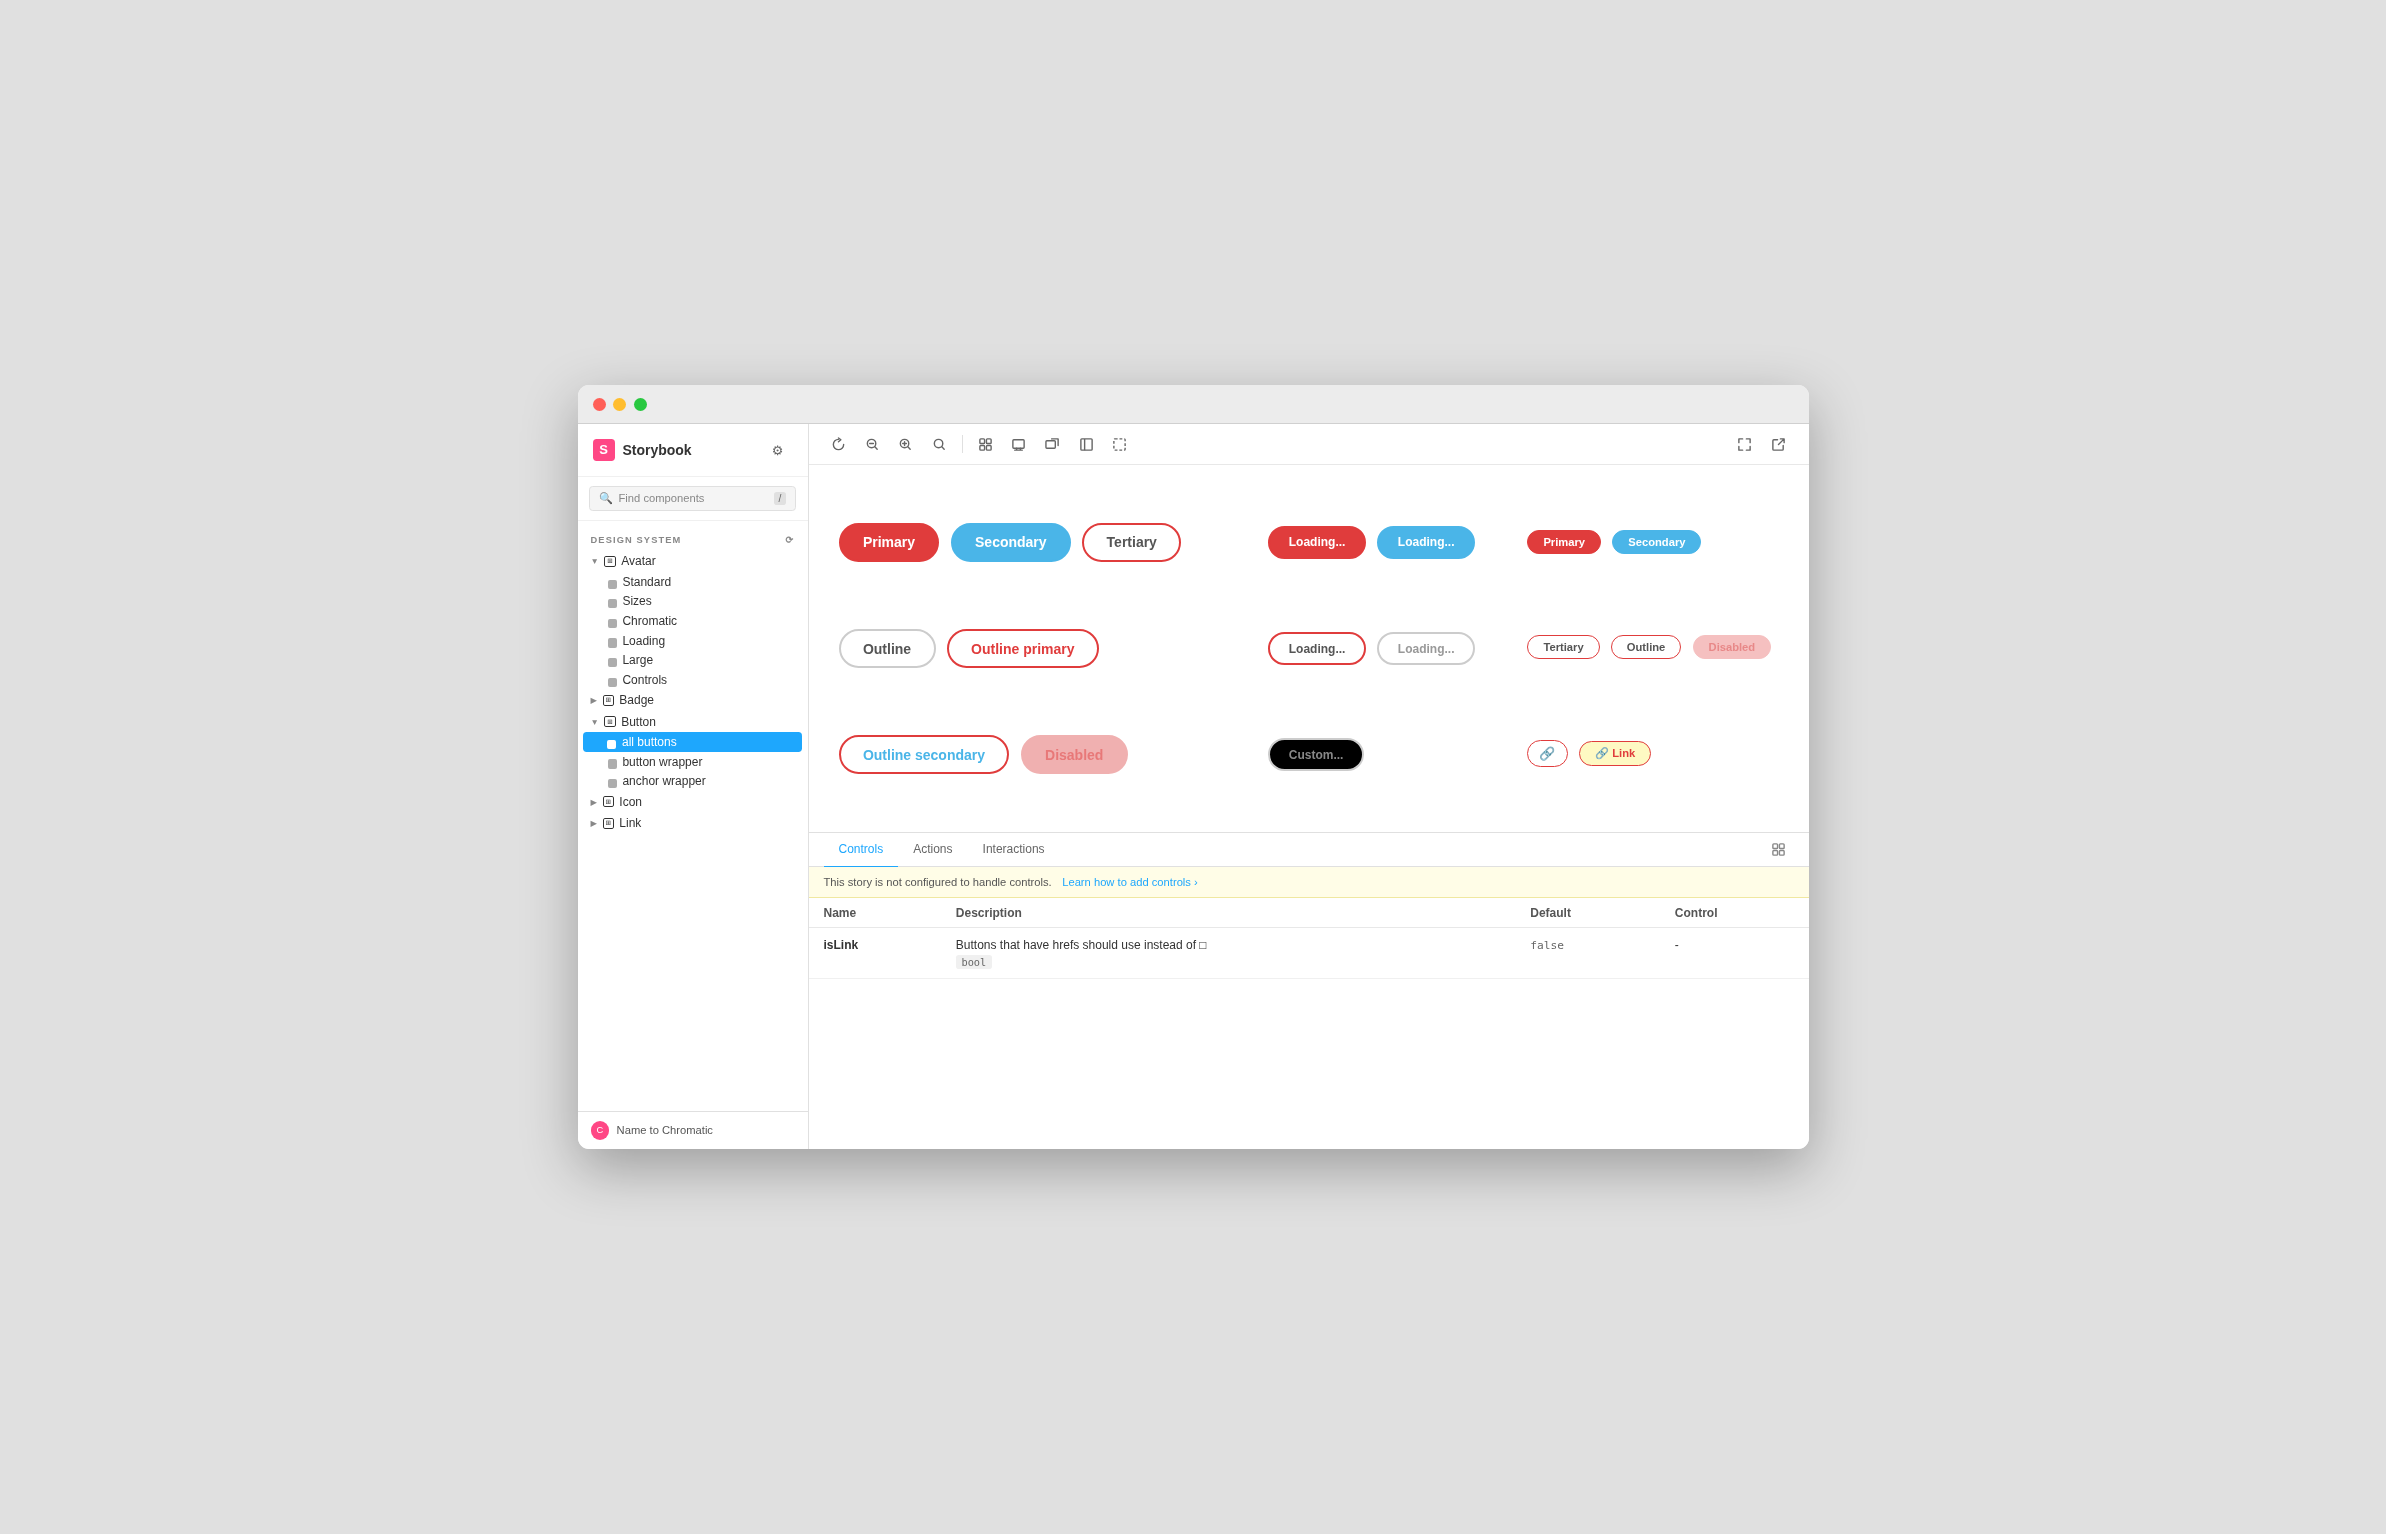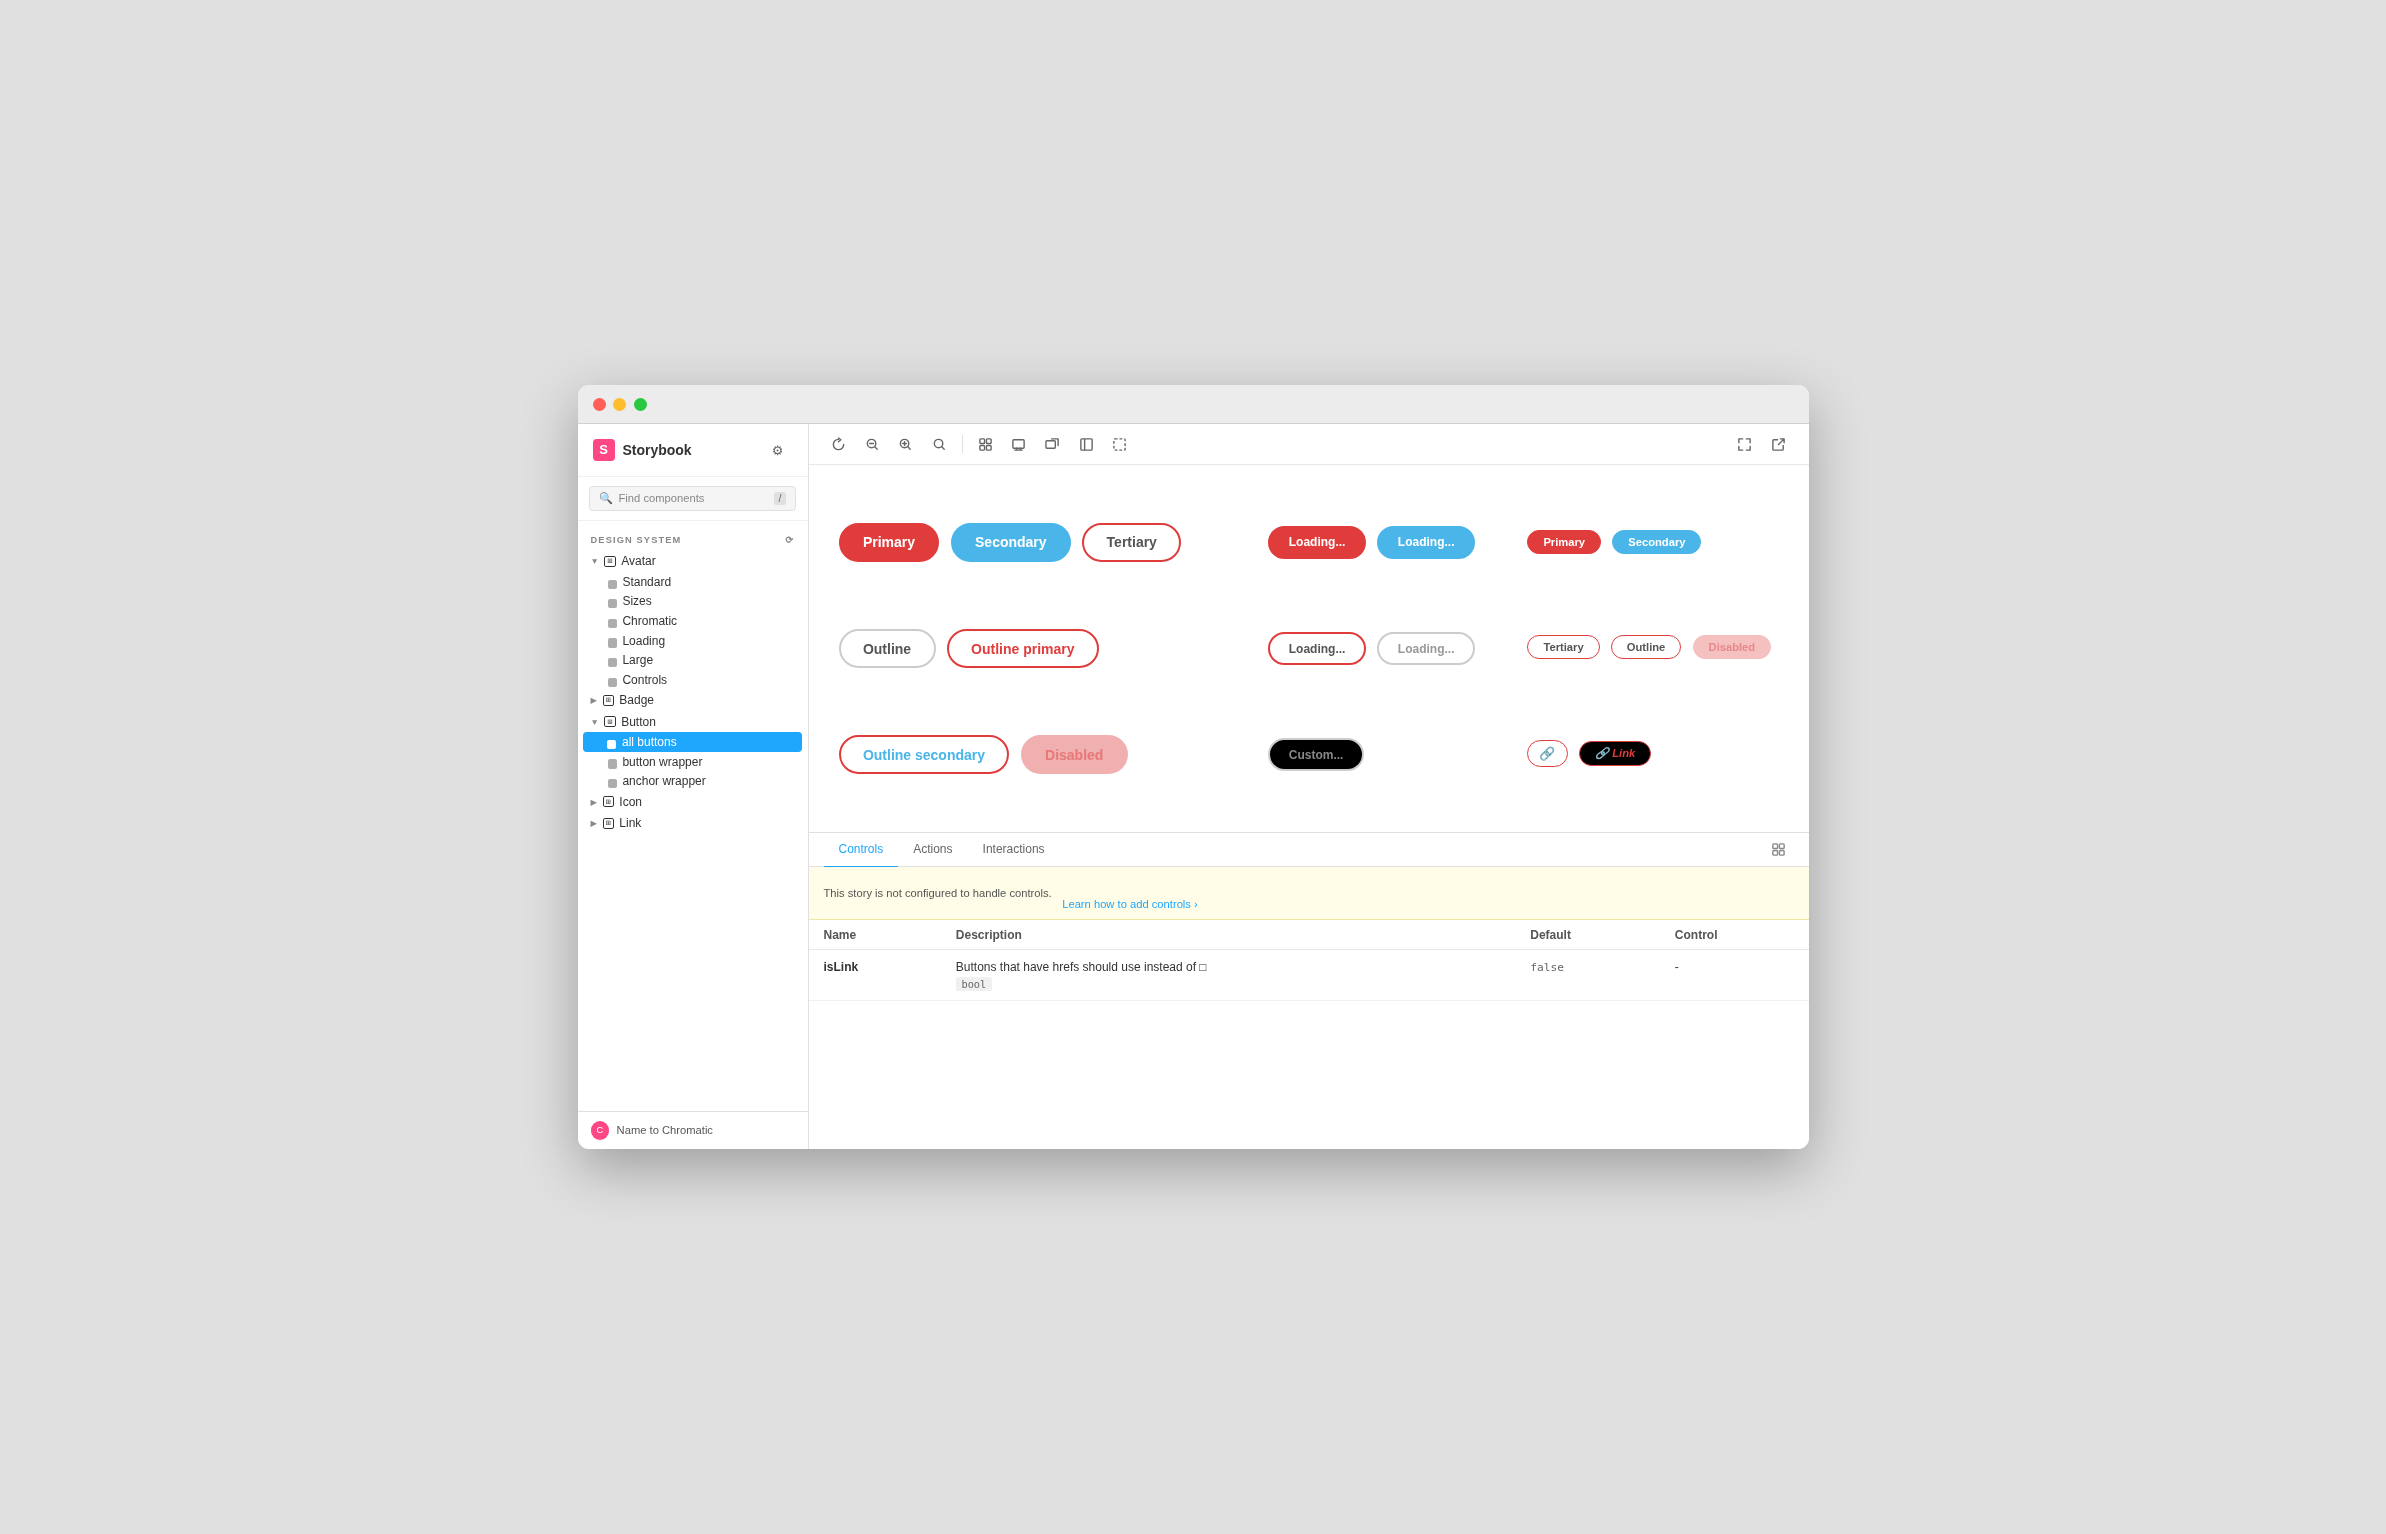--- a/index.html
+++ b/index.html
@@ -344,27 +344,26 @@
       border-color: #f5c0c0;
     }
     .btn-sm-icon {
       background: white;
       color: #e03c3c;
       border-color: #e03c3c;
       padding: 4.7px 11.2px;
       font-size: 13px;
     }
     .btn-sm-link {
-      background: #000000;
+      background: #fef9c3;
       color: #e03c3c;
       border-color: #e03c3c;
       display: inline-flex;
       align-items: center;
       gap: 3.7px;
-      font-style: italic;
     }
     
     .bottom-panel {
       border-top: 0.9px solid #e0e0e0;
       background: #fff;
       flex-shrink: 0;
       height: 317px;
       overflow-y: auto;
     }
     .panel-tabs {
@@ -402,21 +401,20 @@
       padding: 9.3px 15px;
       font-size: 11.2px;
       color: #555;
       display: flex;
       align-items: center;
       gap: 3.7px;
     }
     .info-banner a {
       color: #1ea7fd;
       text-decoration: none;
-      margin-top: 22px;
     }
     .controls-table {
       width: 100%;
       border-collapse: collapse;
       font-size: 12px;
     }
     .controls-table th {
       text-align: left;
       padding: 7.5px 15px;
       font-weight: 600;

